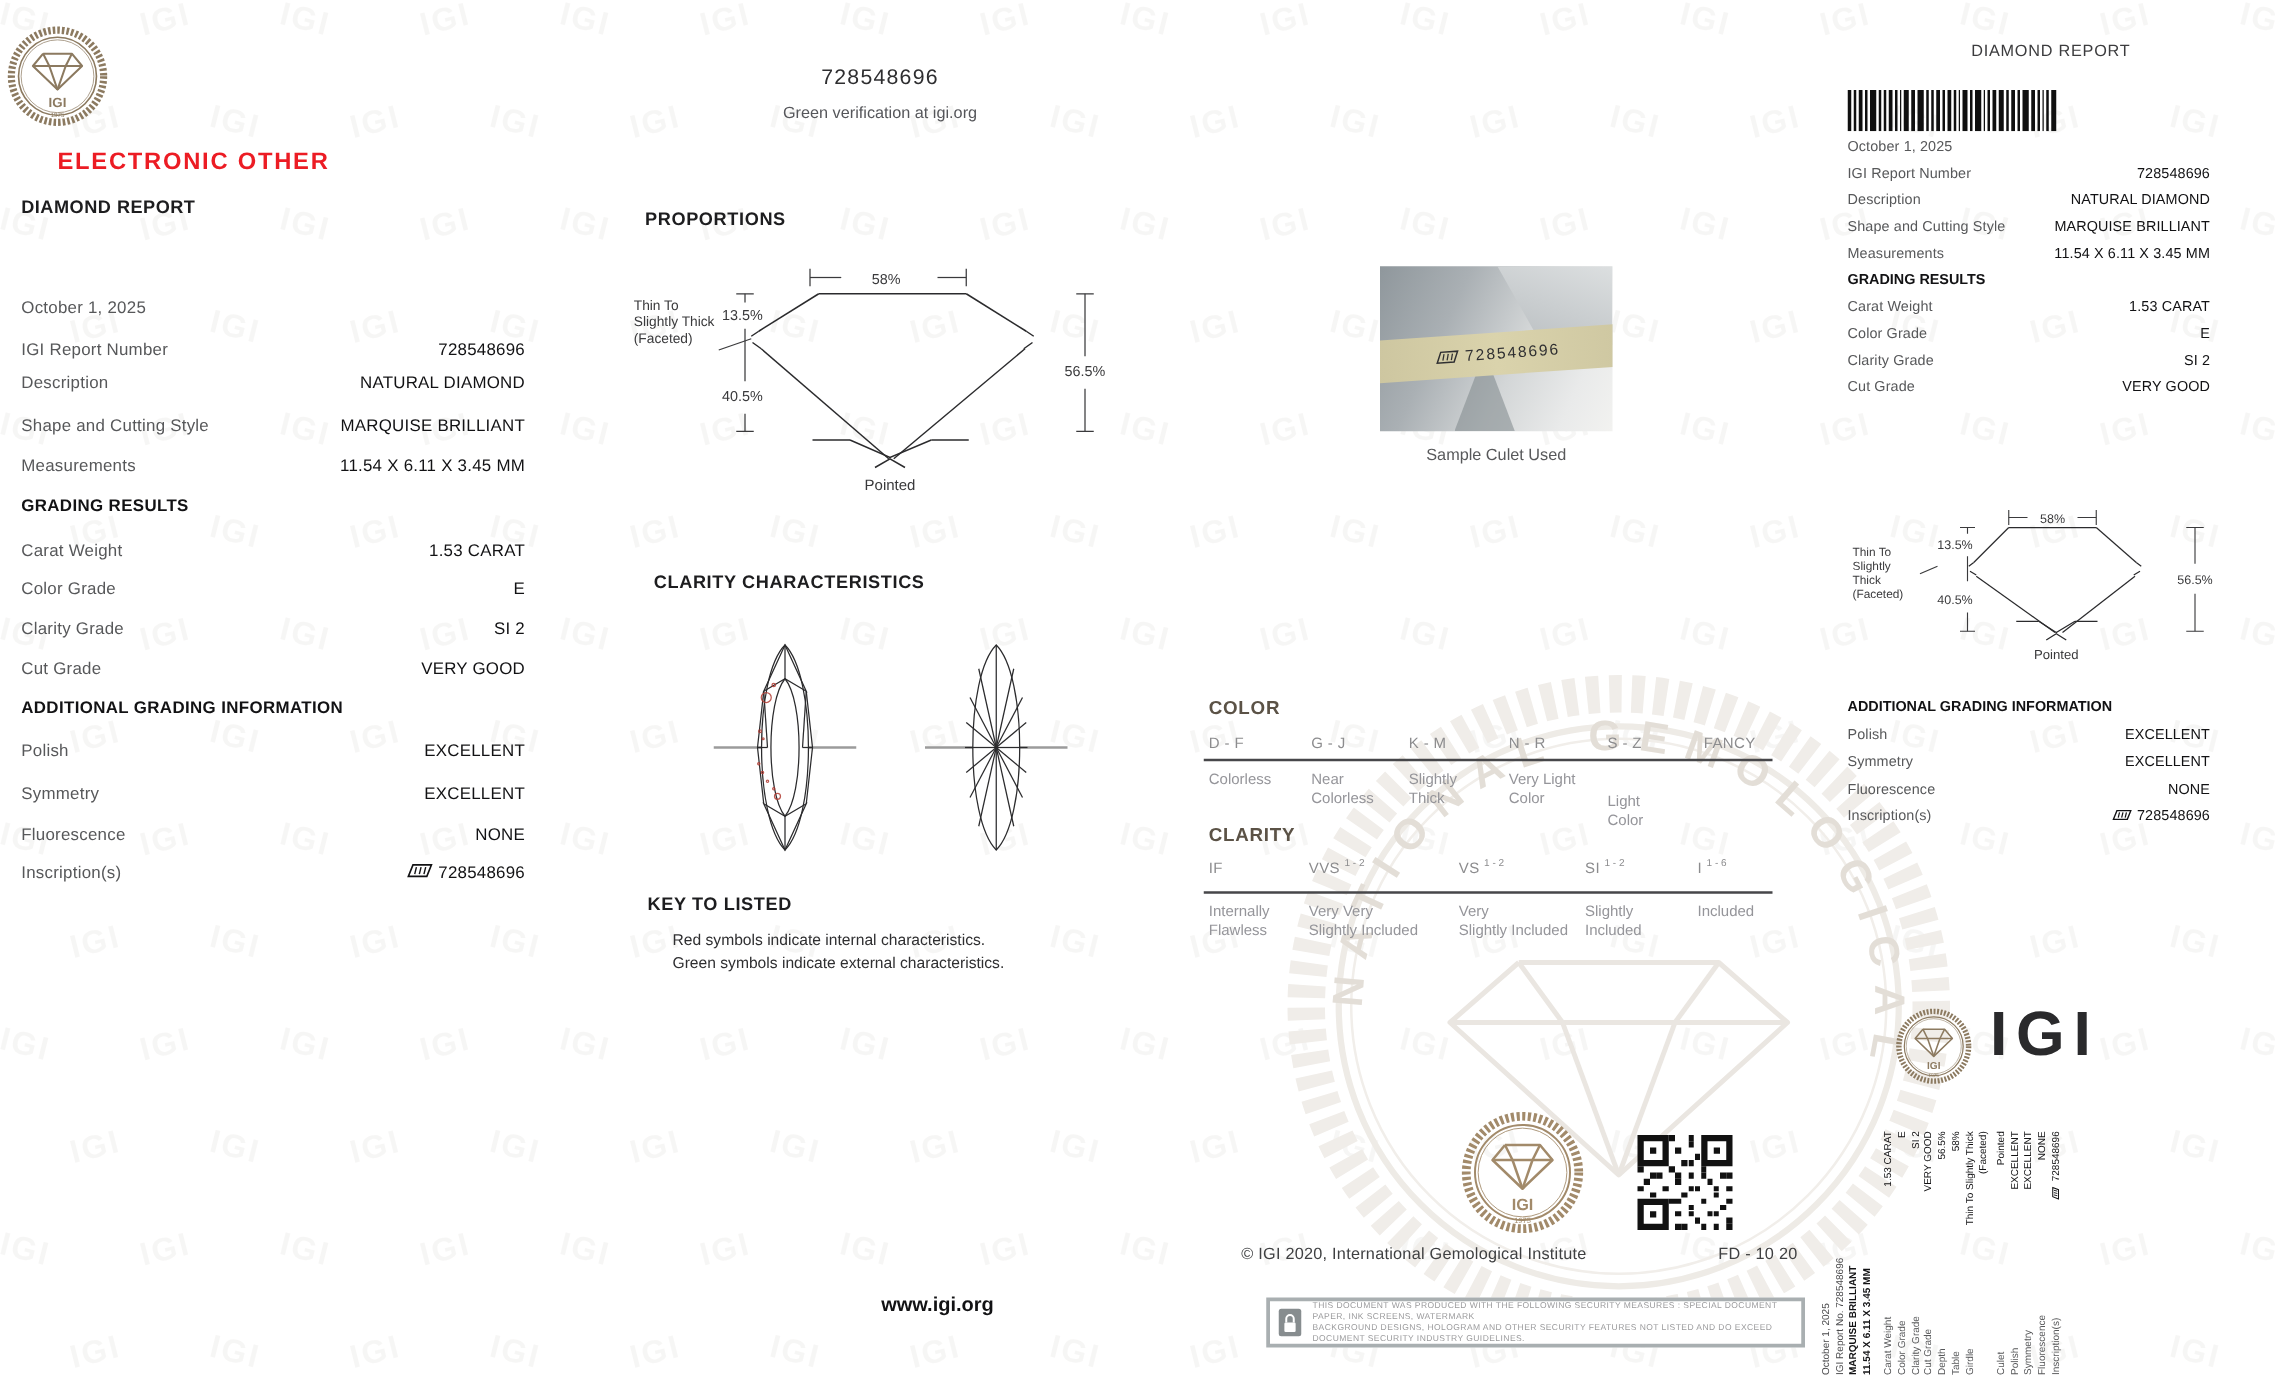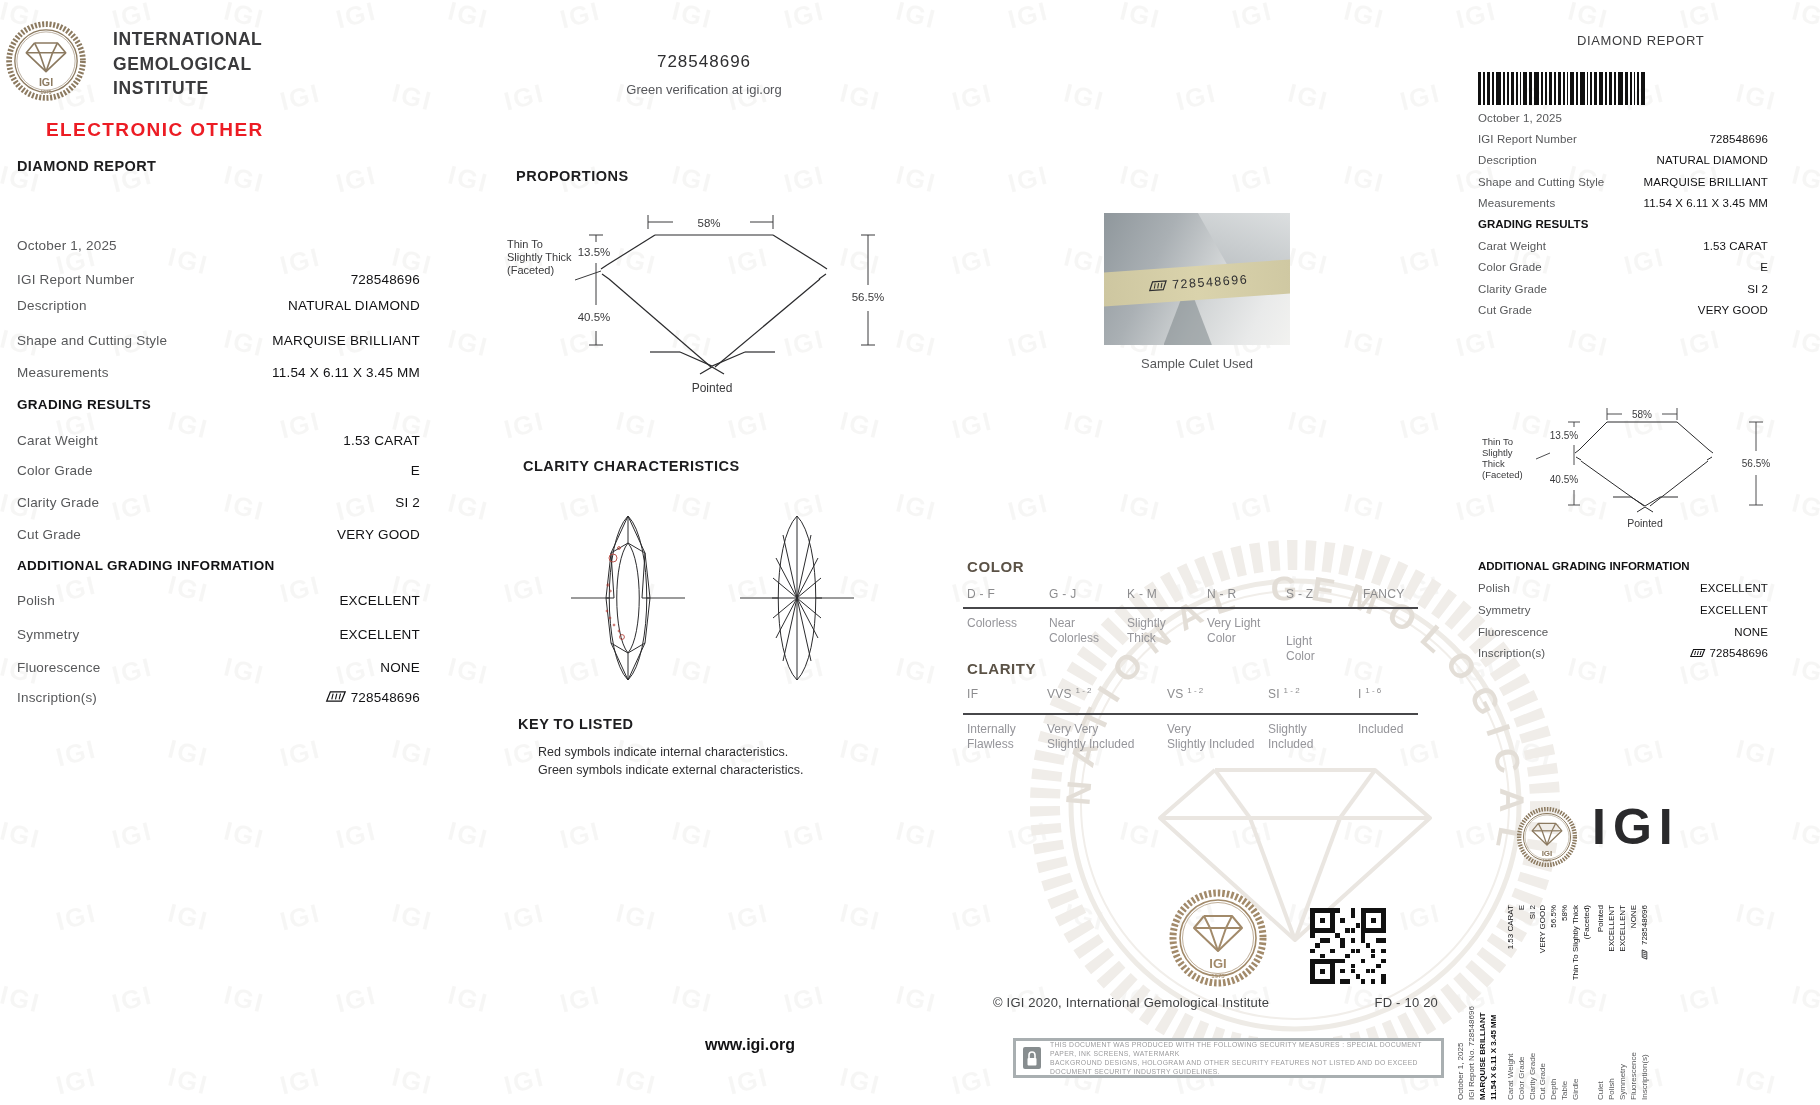--- a/index.html
+++ b/index.html
@@ -324,25 +324,20 @@
           <line x1="26" y1="40" x2="74" y2="40"></line>
           <line x1="36" y1="28" x2="42" y2="40"></line>
           <line x1="64" y1="28" x2="58" y2="40"></line>
           <line x1="42" y1="40" x2="50" y2="63"></line>
           <line x1="58" y1="40" x2="50" y2="63"></line>
         </g>
         <text x="50" y="80" text-anchor="middle" font-family="Liberation Serif,serif" font-size="13" font-weight="bold" fill="#8c7a60">IGI</text>
         <text x="50" y="90" text-anchor="middle" font-size="6" fill="#8c7a60">1975</text>
       </svg></div>
 
-  <div class="abs" style="left:113px;top:27px;">
-    <div class="orgline">INTERNATIONAL</div>
-    <div class="orgline">GEMOLOGICAL</div>
-    <div class="orgline">INSTITUTE</div>
-  </div>
 
   <div class="abs ecopy" style="left:46px;top:119px;color:#ec1c24;">ELECTRONIC OTHER</div>
 
   <div class="abs rpt-title" style="left:17px;top:158px;">DIAMOND REPORT</div>
 
   <div class="lp-row" style="top:238px;">
     <span class="k">October 1, 2025</span>
   </div>
   <div class="lp-row" style="top:272px;">
     <span class="k">IGI Report Number</span>

